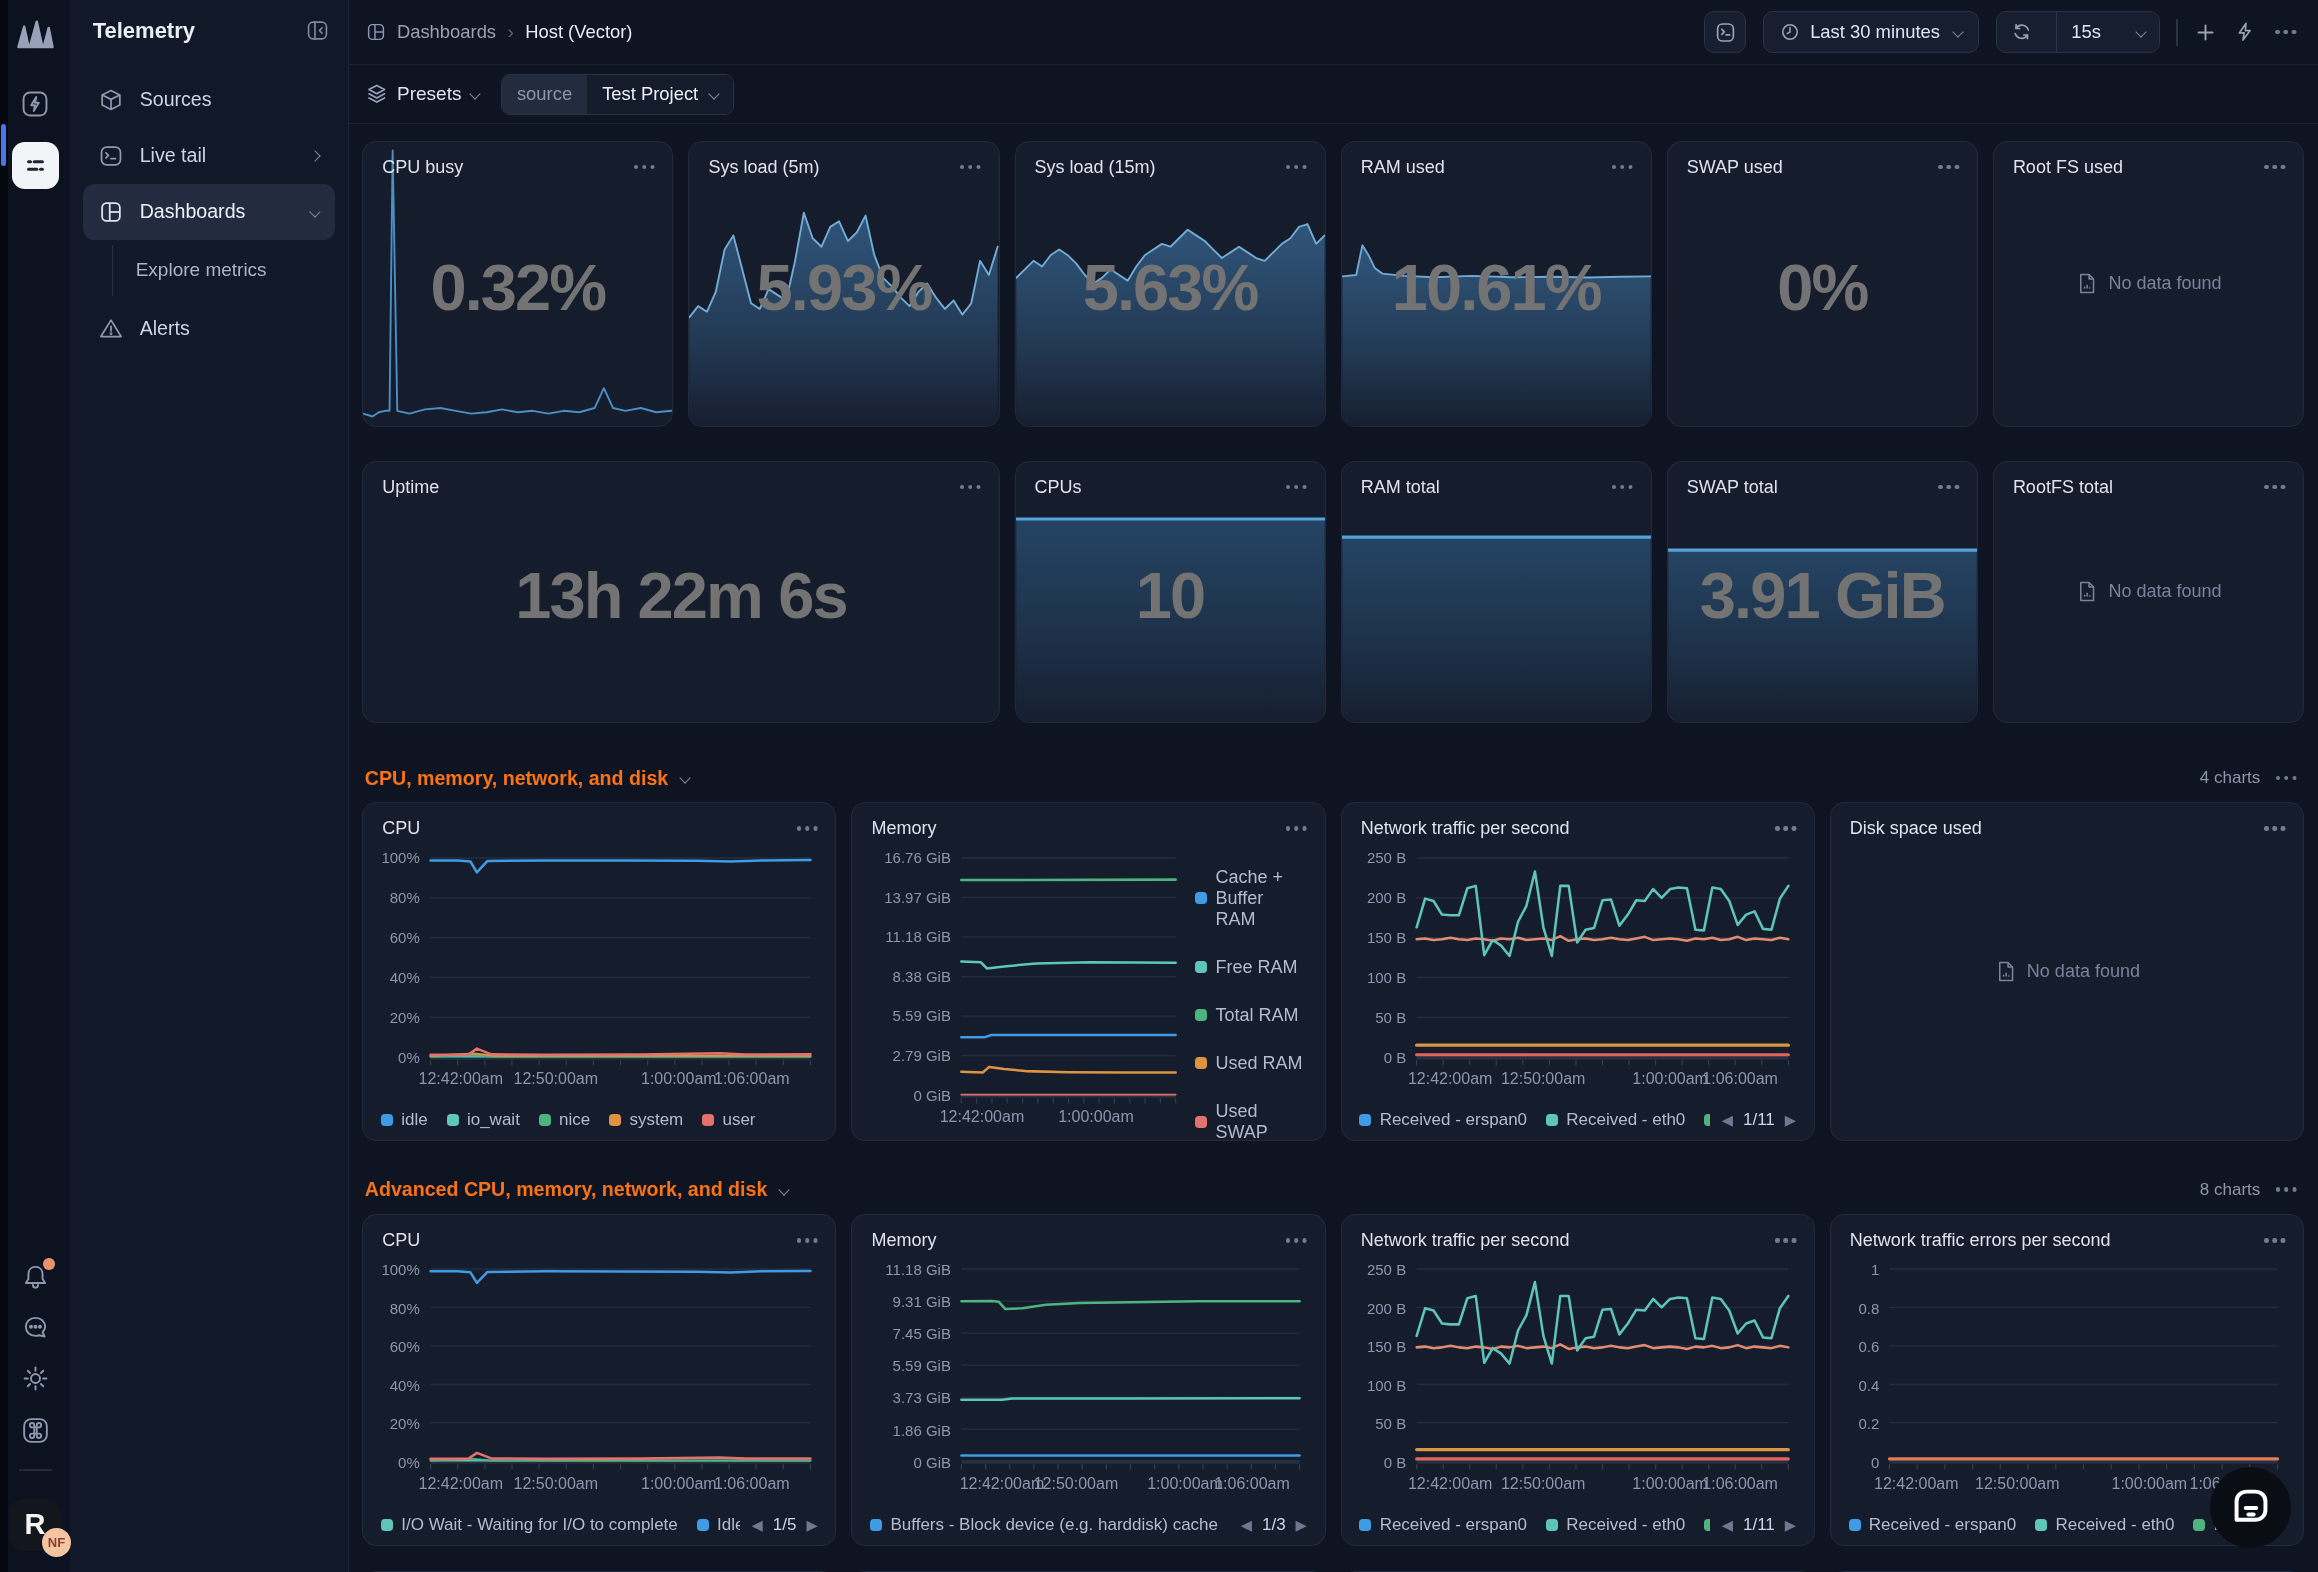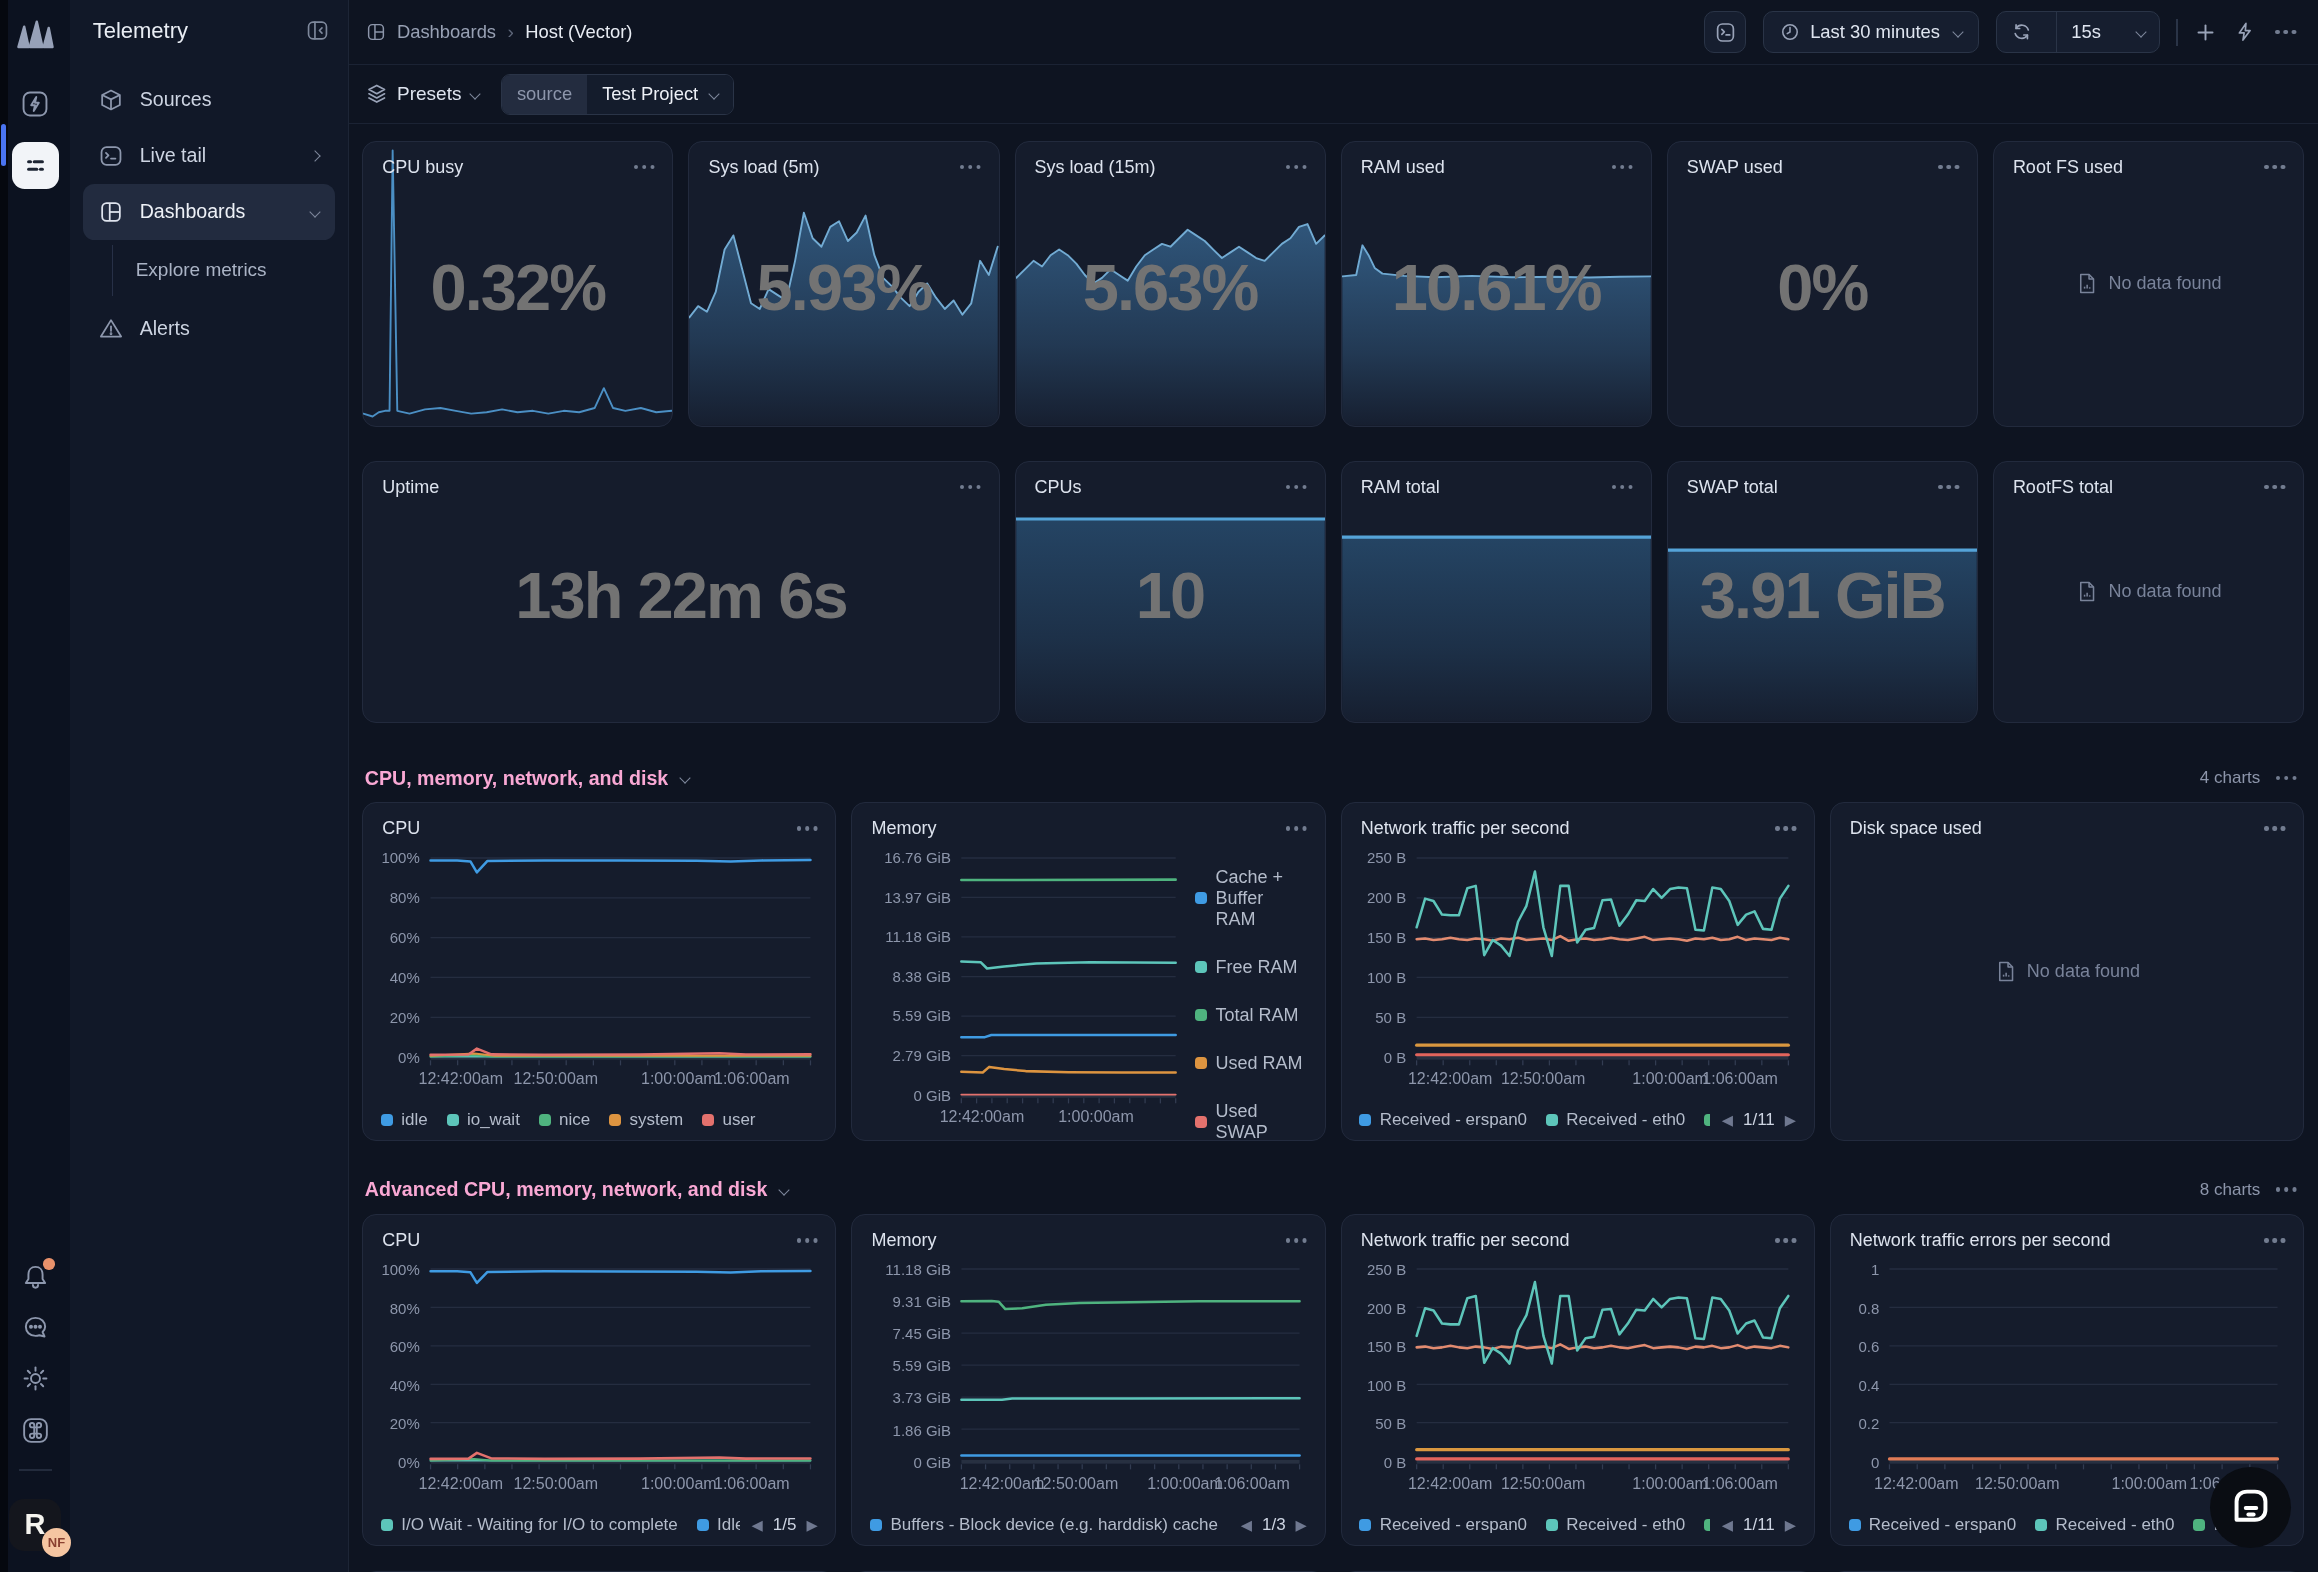--- a/index.html
+++ b/index.html
@@ -18,21 +18,21 @@
   .rail-ic{position:relative;color:#8d97ad;display:flex;}
   .notif-dot{position:absolute;top:-5px;right:-6.3px;width:11.4px;height:11.4px;border-radius:50%;background:#e8916b;}
   .rail-divider{width:33px;height:1.3px;background:#232b3c;}
   .avatar-wrap{position:relative;margin-top:3.8px;}
   .avatar{width:52px;height:52px;border-radius:15px;background:#14161d;color:#f5f4ef;font-weight:700;font-size:29px;display:flex;align-items:center;justify-content:center;}
   .avatar-badge{position:absolute;right:-10px;bottom:-6.3px;width:29px;height:29px;border-radius:50%;background:#f5c5a1;color:#8a4030;font-size:13px;font-weight:700;display:flex;align-items:center;justify-content:center;}
 
   
   .sidenav{width:279px;flex:0 0 auto;background:#111828;border-right:1.3px solid #1d2536;box-sizing:border-box;padding:15px 12.7px;z-index:5;}
   .nav-head{display:flex;justify-content:space-between;align-items:center;padding:2.5px 6.3px 28px 10px;}
-  .nav-title{font-size:22px;font-weight:400;color:#e9edf4;}
+  .nav-title{font-size:22px;font-weight:700;color:#e9edf4;}
   .nav-item{height:56px;display:flex;align-items:center;gap:16.5px;padding:0 16.5px;border-radius:11.4px;color:#cdd4e2;font-size:19.6px;cursor:pointer;}
   .nav-item .nico{color:#8d97ad;display:flex;}
   .nav-item .grow{flex:1;}
   .nav-item.active{background:#222b3f;color:#eef1f7;}
   .nav-item.active .nico{color:#dfe4ee;}
   .nav-sub{margin:5px 0 5px 29px;border-left:1.9px solid #273047;padding-left:23px;}
   .nav-subitem{height:51px;display:flex;align-items:center;color:#aab3c5;font-size:19px;cursor:pointer;}
   .chev{width:9px;height:9px;border-right:1.9px solid #7e889c;border-bottom:1.9px solid #7e889c;transform:rotate(45deg);display:inline-block;}
   .chev.right{transform:rotate(-45deg);}
   .chev.sm{width:7px;height:7px;}
@@ -78,21 +78,21 @@
   .dots{width:4.4px;height:4.4px;border-radius:50%;background:#727c90;box-shadow:8.2px 0 0 #727c90,16.5px 0 0 #727c90;margin-right:16.5px;}
 
   .stat{overflow:hidden;}
   .spark{position:absolute;inset:0;z-index:1;}
   .stat-value{position:absolute;left:0;right:0;top:50%;transform:translateY(-46%);text-align:center;font-size:65px;font-weight:600;color:#737373;letter-spacing:-1.9px;z-index:2;white-space:nowrap;}
   .nodata-body{position:absolute;inset:0;display:flex;align-items:center;justify-content:center;gap:10px;color:#79839a;font-size:18px;z-index:2;}
 
   .section-header{display:flex;align-items:center;margin:44px 3.8px 12.7px 2.5px;}
   .section-header.adv{margin-top:37px;}
   .sh-left{display:flex;align-items:center;gap:12.7px;flex:1;}
-  .sh-title{font-size:19.6px;font-weight:600;color:#f9a8d4;}
+  .sh-title{font-size:19.6px;font-weight:600;color:#f97316;}
   .sh-count{font-size:17px;color:#8d96ab;margin-right:11.4px;}
 
   .chart-card{display:flex;flex-direction:column;padding:0 16.5px;}
   .chartbox{position:relative;flex:1;margin:47px 0 3.8px;}
   .ch-yl{position:absolute;left:0;text-align:right;color:#8d96ab;font-size:15px;line-height:19px;}
   .ch-xl{position:absolute;transform:translateX(-50%);color:#8d96ab;font-size:16px;white-space:nowrap;}
   .ch-legend{position:absolute;left:1.3px;right:1.3px;bottom:0;height:33px;display:flex;align-items:center;}
   .ch-items{display:flex;gap:19px;overflow:hidden;white-space:nowrap;flex:1;min-width:0;align-items:center;}
   .ch-it{display:inline-flex;gap:8.2px;align-items:center;color:#b4bccb;font-size:17px;flex:0 0 auto;cursor:pointer;}
   .ch-it i{width:12px;height:12px;border-radius:3.8px;flex:0 0 auto;}

